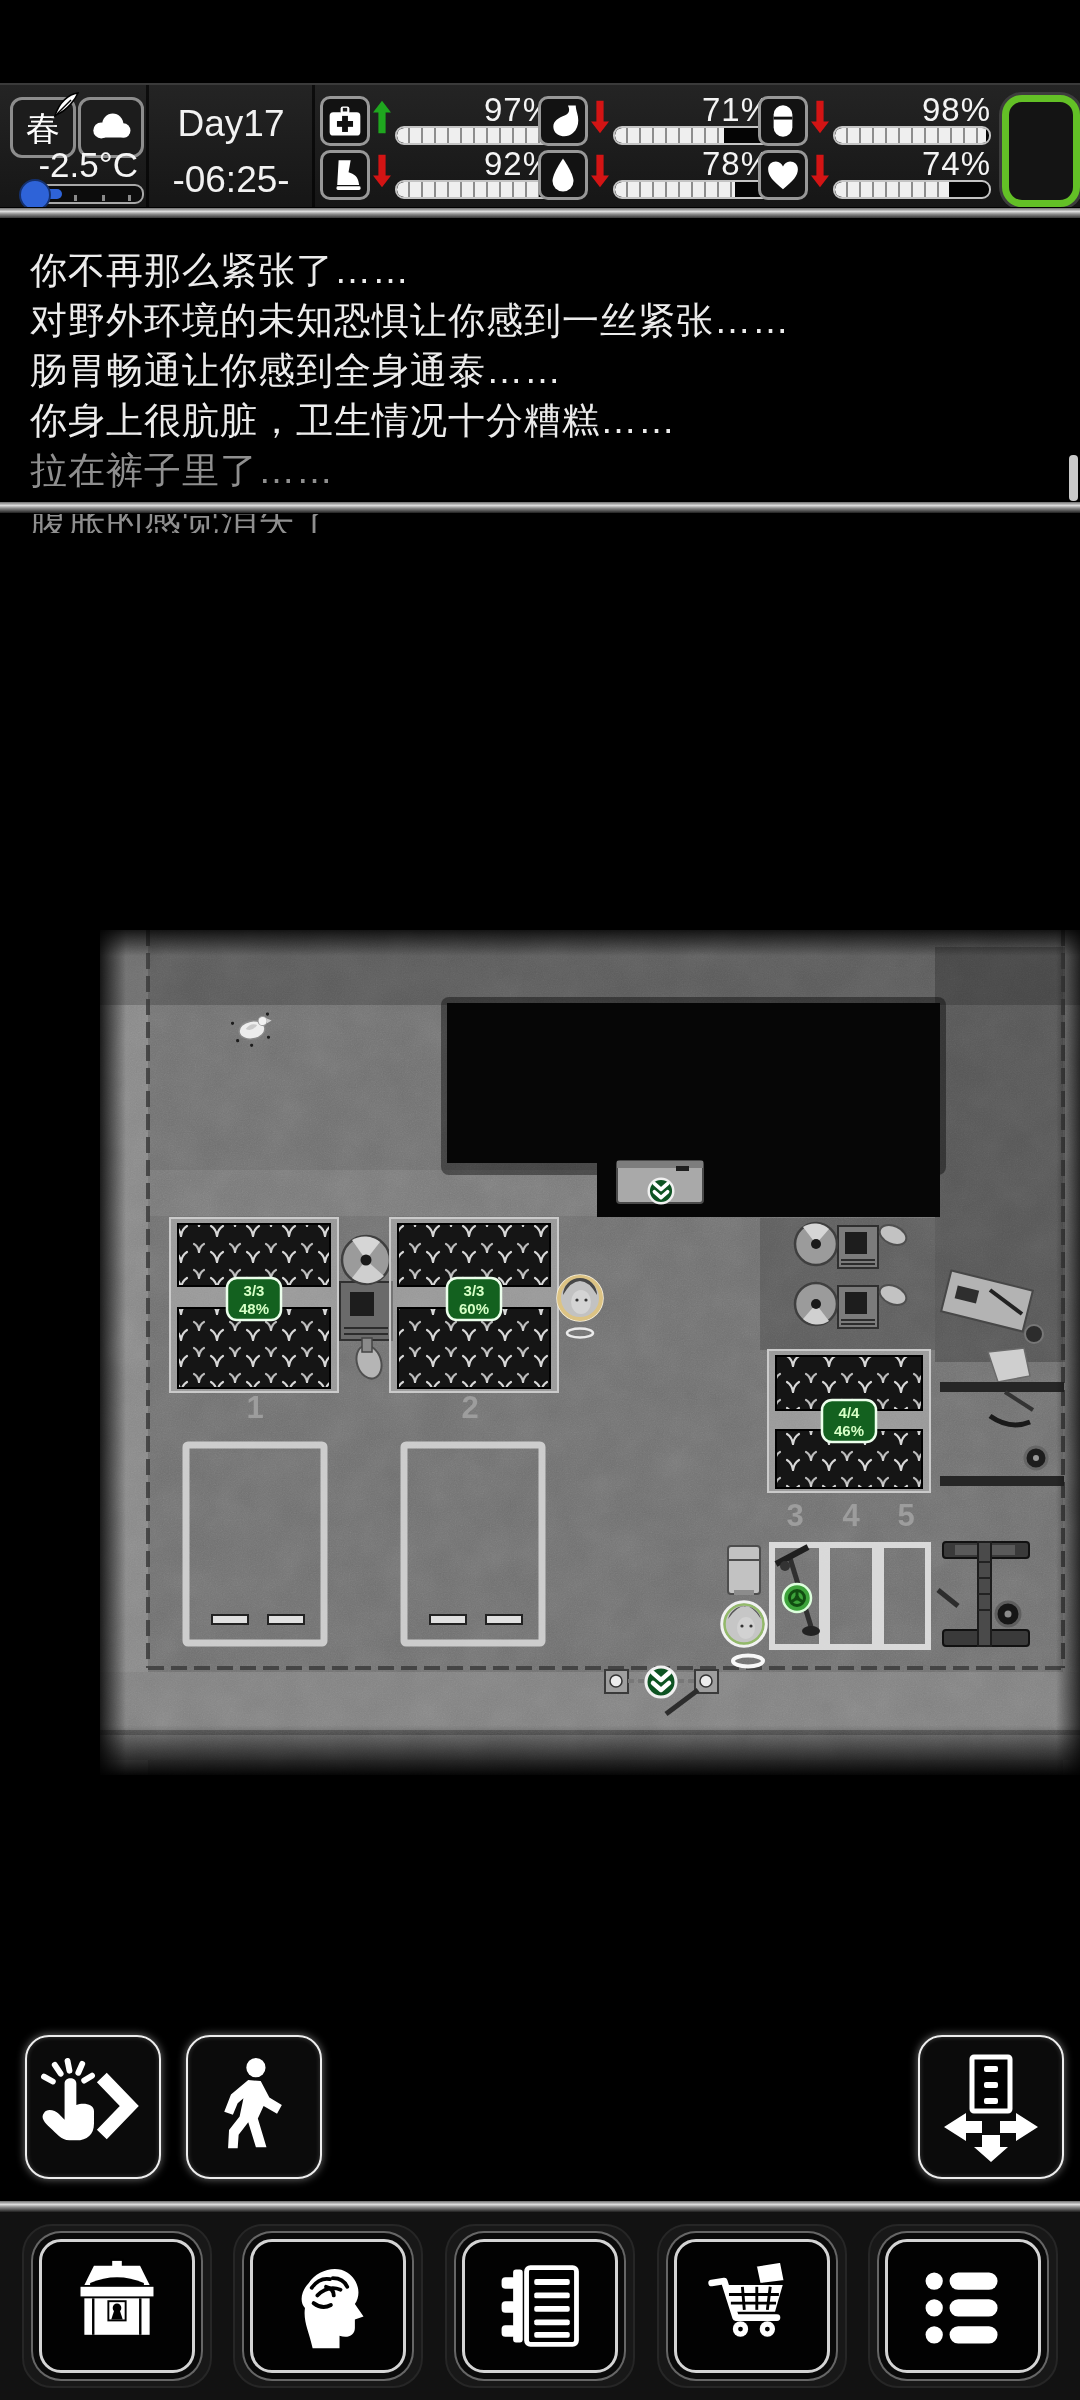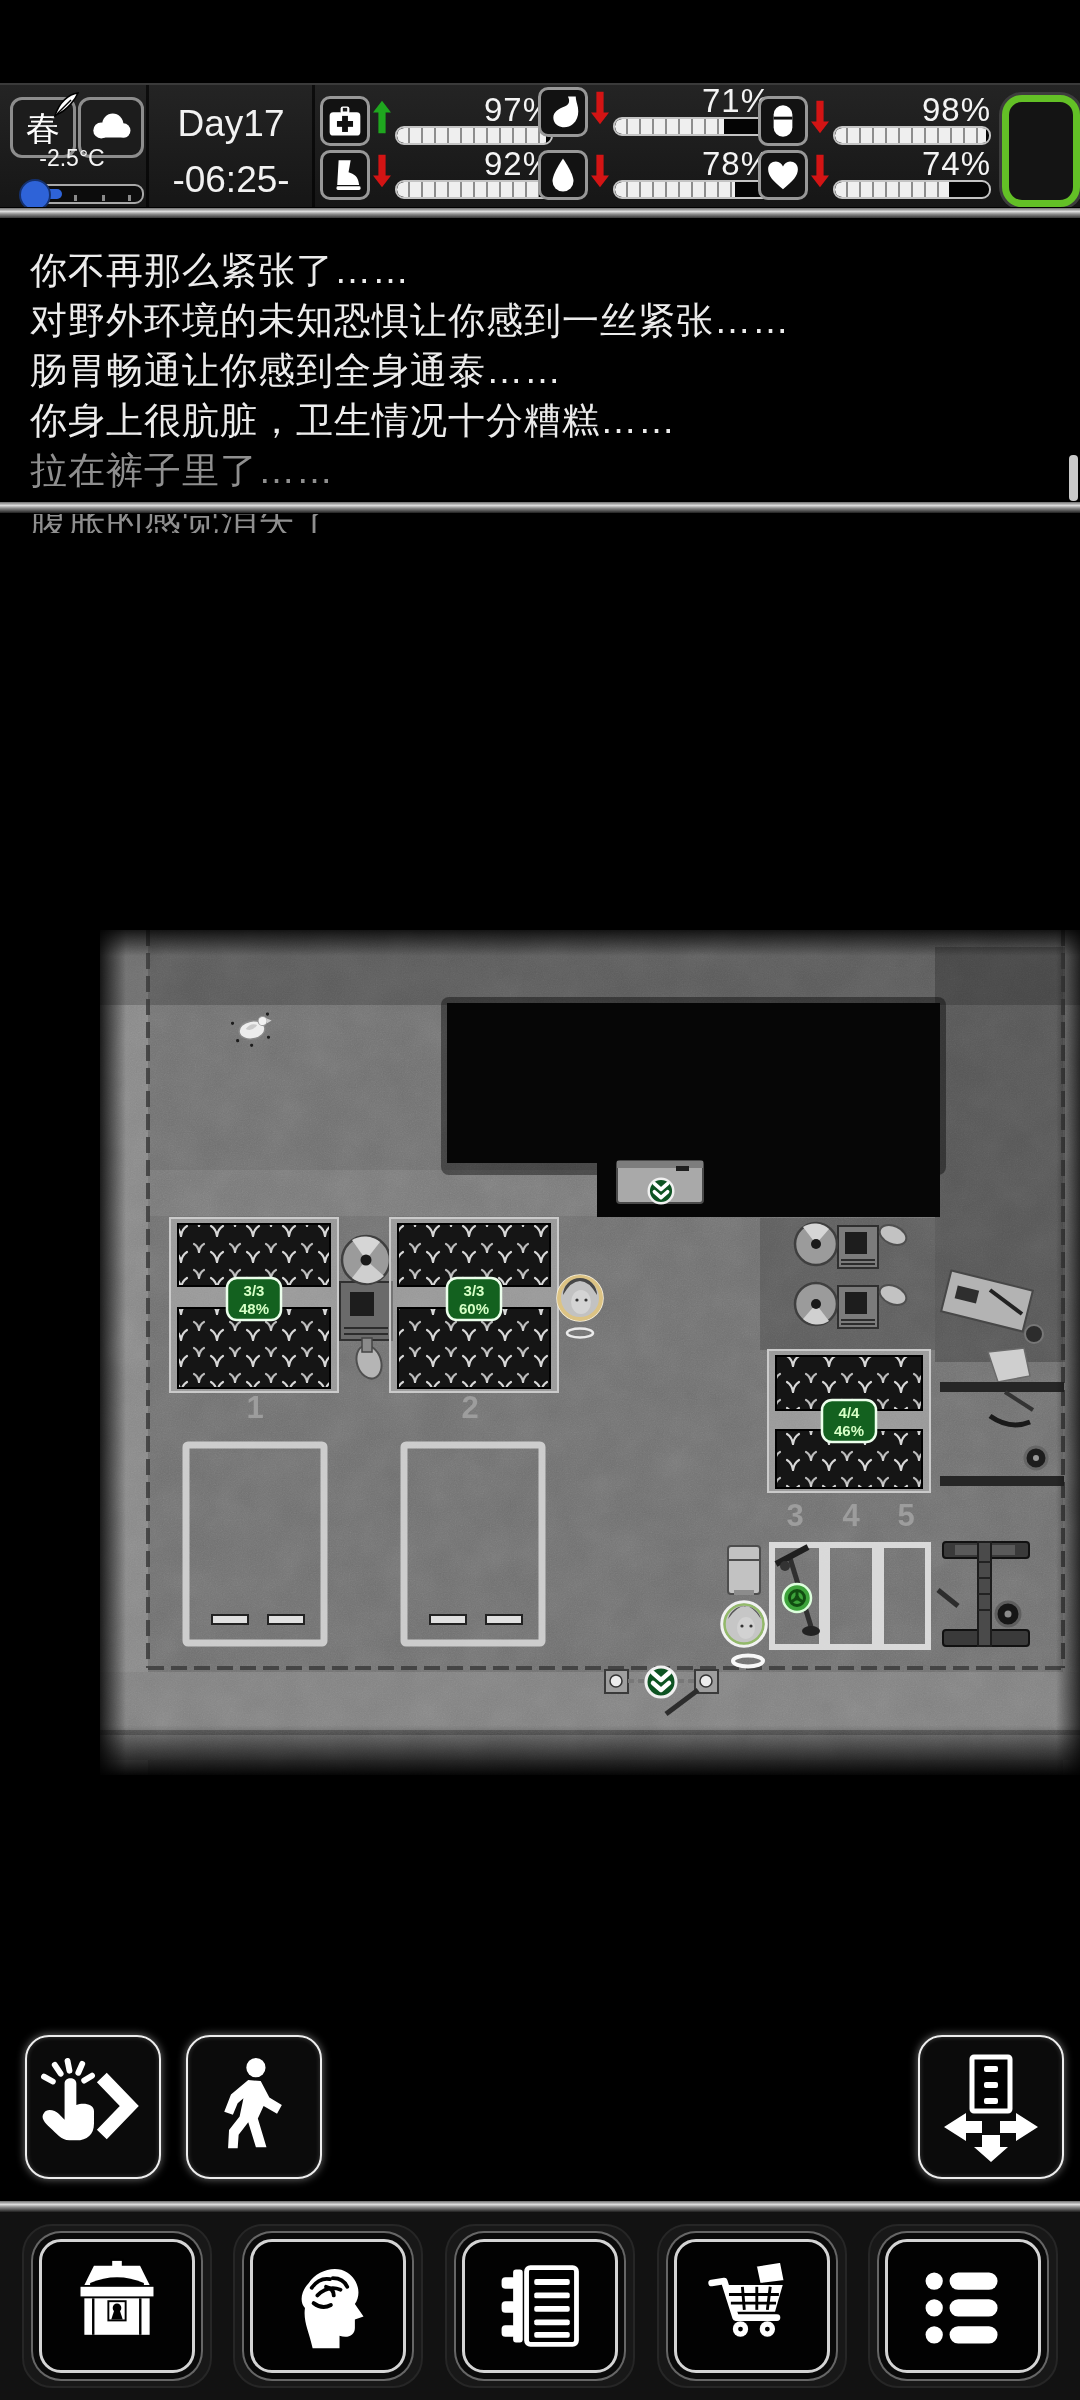--- a/index.html
+++ b/index.html
@@ -6,21 +6,21 @@
   #screen{position:relative;width:1080px;height:2400px;background:#000;overflow:hidden;
           font-family:"Liberation Sans","DejaVu Sans",sans-serif;color:#f0f0f0;}
   
   #statusbar{position:absolute;left:0;top:85px;width:1080px;height:122px;
              background:linear-gradient(180deg,#242424,#161616);}
   .vsep{position:absolute;top:0;width:3px;height:122px;background:rgba(0,0,0,.65);}
   .squarebtn{position:absolute;top:12px;width:60px;height:55px;border:3px solid #8d8d8d;border-radius:12px;
              background:#1c1c1c;display:flex;align-items:center;justify-content:center;}
   #season-label{font-size:34px;color:#fff;line-height:1;}
   #quill{position:absolute;right:-8px;top:-10px;}
-  #temp{position:absolute;left:6px;top:60px;width:132px;text-align:center;font-size:23px;color:#f5f5f5;}
+  #temp{position:absolute;left:6px;top:60px;width:132px;text-align:right;font-size:35px;color:#f5f5f5;}
   #thermo{position:absolute;left:22px;top:99px;width:118px;height:16px;border:2px solid #a8a8a8;
           border-radius:9px;background:#0c0c0c;}
   #thermo .bulb{position:absolute;left:-5px;top:-7px;width:28px;height:28px;border-radius:50%;
                 background:#2e63d8;border:2px solid #15316e;}
   #thermo .tfill{position:absolute;left:16px;top:3px;width:22px;height:10px;border-radius:5px;background:#2e63d8;}
   #thermo .tick{position:absolute;bottom:1px;width:3px;height:6px;background:#8a8a8a;}
   #dayblock{position:absolute;left:150px;top:0;width:162px;height:122px;text-align:center;}
   #day-label{position:absolute;left:0;top:18px;width:162px;font-size:37px;color:#f2f2f2;}
   #time-label{position:absolute;left:0;top:74px;width:162px;font-size:37px;color:#f2f2f2;}
   .statcol{position:absolute;top:0;height:122px;}
@@ -137,21 +137,21 @@
         <div class="meter">
           <div class="pct">92%</div>
           <div class="bar">
               <div class="fill" style="width: 92%;"></div>
             </div>
         </div>
       </div>
     </div>
 
     <div class="statcol" style="left:538px;width:216px">
-      <div class="statcell" style="top:2px">
+      <div class="statcell" style="top:11px">
         <div class="iconbox">
           <svg width="34" height="34" viewBox="0 0 48 48">
               <path d="M31,2 c3,6 2,12 -4,14 c-11,4 -19,10 -16,20 c3,10 18,13 27,5 c8,-7 9,-18 6,-28 c-1,-4 -2,-8 -2,-11 z" fill="#fff"></path>
             </svg>
         </div>
         <svg class="trend" width="18" height="34" viewBox="0 0 20 36">
             <polygon points="10,36 0,23 6,23 6,0 14,0 14,23 20,23" fill="#d31414"></polygon>
           </svg>
         <div class="meter">
           <div class="pct">71%</div>

